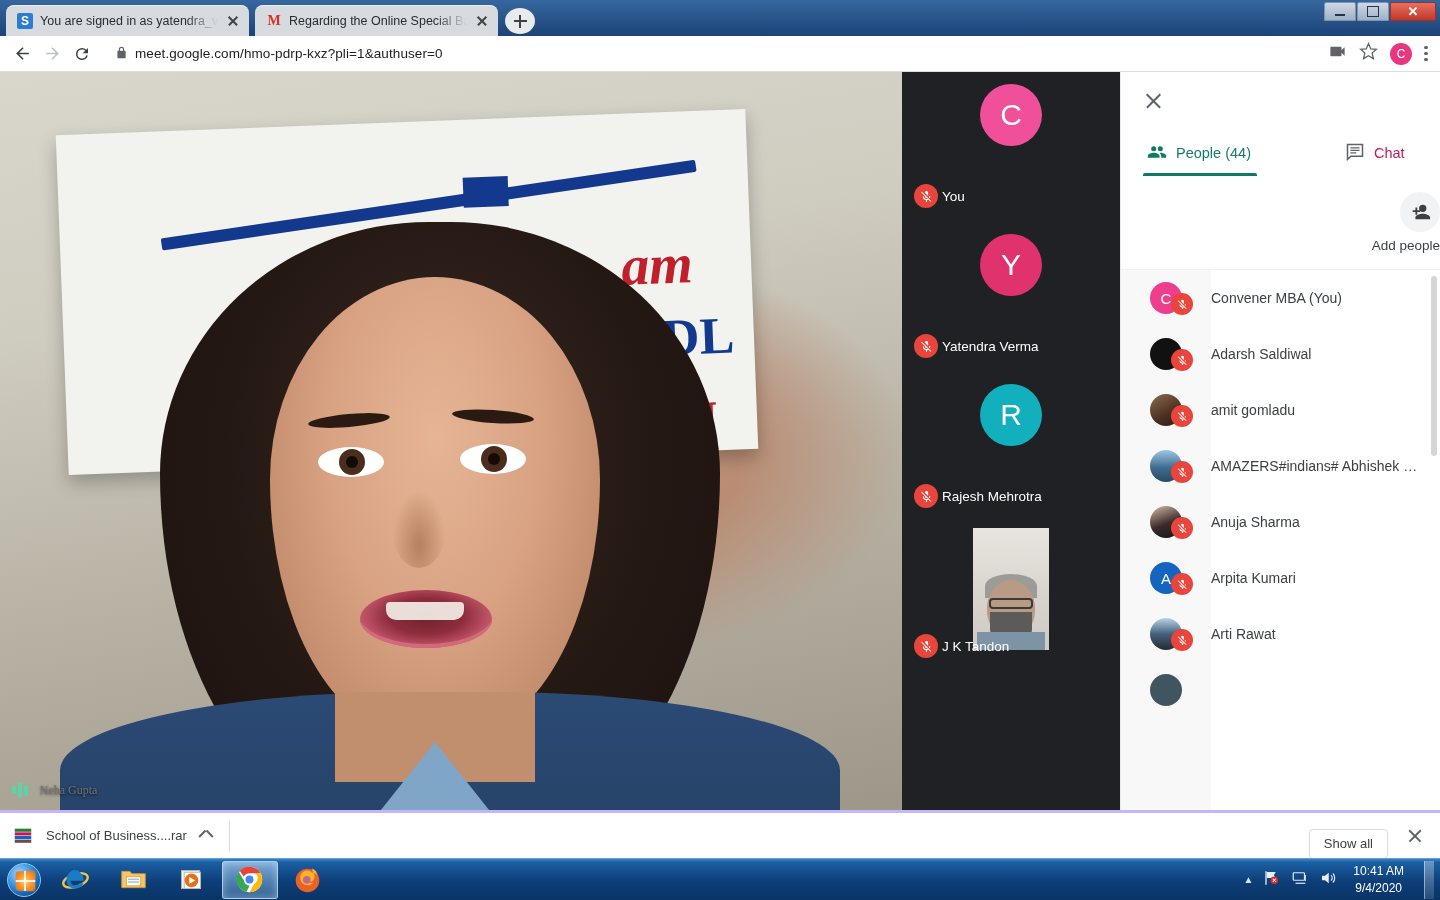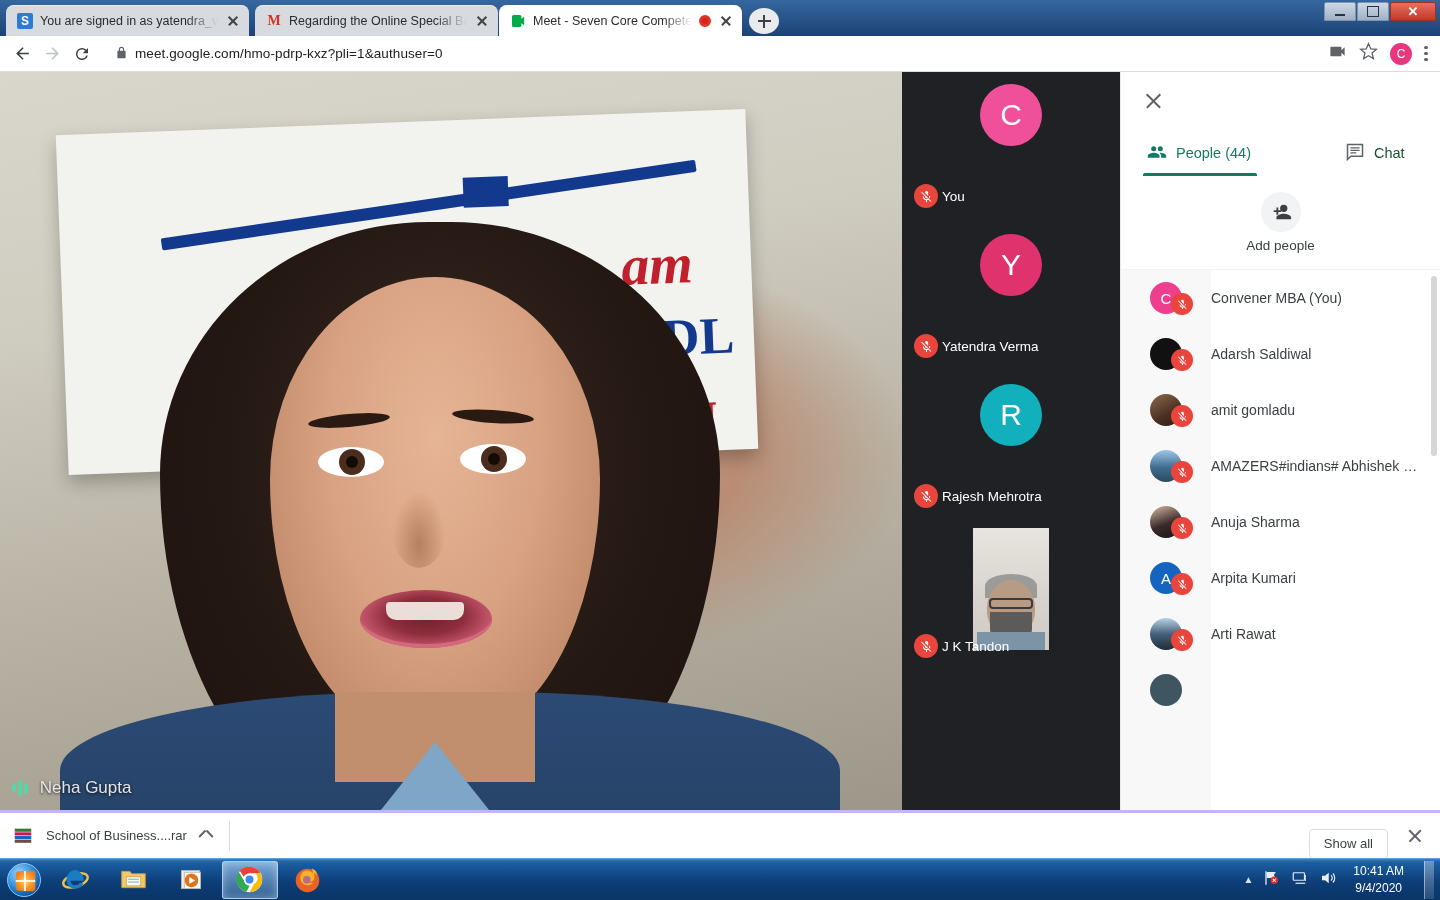--- a/index.html
+++ b/index.html
@@ -192,22 +192,23 @@
     background: linear-gradient(180deg,#2b4a74 0%, #213a5c 100%);
     border-radius: 45% 45% 0 0 / 28% 28% 0 0;
   }
   .p-neck { position:absolute; left:215px; top:470px; width:200px; height:90px; background:#c28f6e; }
   .p-shirt { position:absolute; left:245px; top:520px; width:140px; height:160px; background:#7fa6c6;
              transform: rotate(0deg); clip-path: polygon(50% 0,100% 55%,50% 100%,0 55%); }
 
   .speaker-name {
     position:absolute; left:12px; bottom:12px;
     display:flex; align-items:center; gap:12px;
-    color:#e5e5e5; font-size:17px; font-weight:500;
+    color:#737373; font-size:12px; font-weight:500;
     text-shadow: 0 1px 3px rgba(0,0,0,.8);
+    font-family: Liberation Serif, serif;
   }
   .audio-bars { display:flex; align-items:center; gap:2.5px; height:16px;}
   .audio-bars i { display:block; width:3.6px; background:#59d6a4; border-radius:2px;}
   .audio-bars i:nth-child(1){height:8px;}
   .audio-bars i:nth-child(2){height:16px;}
   .audio-bars i:nth-child(3){height:11px;}
 
   
   .thumbcol {
     width: 218px; height:738px; background:#202124;
@@ -259,32 +260,32 @@
   .panel-close { width:28px; height:28px; position:relative; }
   .panel-close::before, .panel-close::after {
     content:""; position:absolute; left:5px; top:13px; width:19px; height:1.7px; background:#5f6368;
   }
   .panel-close::before { transform:rotate(45deg);} .panel-close::after{transform:rotate(-45deg);}
 
   .tabs { height:46px; display:flex; align-items:center; position:relative; }
   .ptab {
     display:flex; align-items:center; gap:9px;
     height:46px; padding: 0 4px;
-    font-size:14.5px; color:#14532d;
+    font-size:14.5px; color:#be185d;
   }
   .ptab.active { color:#137c63; }
   .ptab.active::after {
     content:""; position:absolute; left:22px; bottom:0; width:114px; height:3px; background:#0f7b62; border-radius:2px 2px 0 0;
   }
   #tab-people { margin-left:22px; }
   #tab-chat { margin-left:86px; }
 
   .addpeople {
     height:94px; background:#fff; display:flex; flex-direction:column;
-    align-items:center; justify-content:center; gap:6px;
+    align-items:flex-end; justify-content:center; gap:6px;
     border-bottom:1px solid #f1f1f1;
   }
   .addpeople .ring {
     width:40px; height:40px; border-radius:50%; background:#f1f3f4;
     display:flex; align-items:center; justify-content:center;
   }
   .addpeople .lbl { font-size:13.5px; color:#3c4043; }
 
   .plist { position:absolute; left:0; top:198px; right:0; bottom:0; overflow:hidden; background:#fff;}
   .prow {
@@ -390,30 +391,20 @@
     <div class="tabstrip">
       <div class="tab" style="z-index:1">
         <span class="favicon fav-s">S</span>
         <span class="title">You are signed in as yatendra_ve</span>
         <span class="tabclose"></span>
       </div>
       <div class="tab-sep"></div>
       <div class="tab" style="z-index:2">
         <span class="favicon fav-m">M</span>
         <span class="title">Regarding the Online Special Ba</span>
-        <span class="tabclose"></span>
-      </div>
-      <div class="tab active">
-        <span class="favicon fav-meet">
-          <svg width="16" height="16" viewBox="0 0 16 16">
-            <path d="M2 3.6a1.6 1.6 0 0 1 1.6-1.6h6.2a1.6 1.6 0 0 1 1.6 1.6v2.1l2.8-1.9v8.4l-2.8-1.9v2.1a1.6 1.6 0 0 1-1.6 1.6H3.6A1.6 1.6 0 0 1 2 12.4z" fill="#00ac47"></path>
-          </svg>
-        </span>
-        <span class="title">Meet - Seven Core Compete</span>
-        <span class="rec-dot"></span>
         <span class="tabclose"></span>
       </div>
       <div class="newtab"></div>
 
       <div class="winbtns">
         <div class="winbtn wb-min"></div>
         <div class="winbtn wb-max"></div>
         <div class="winbtn close">
           <span class="wb-close-g">✕</span>
         </div>

